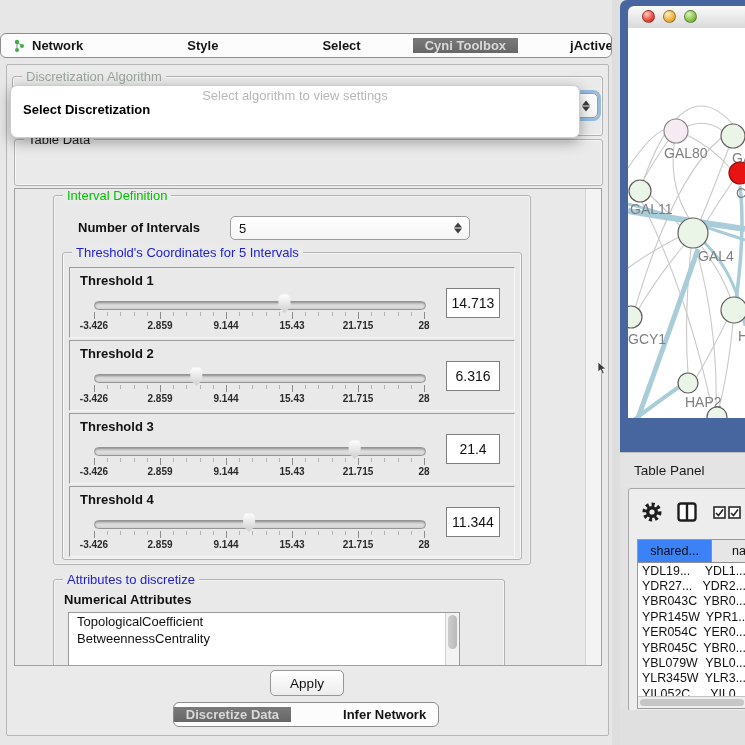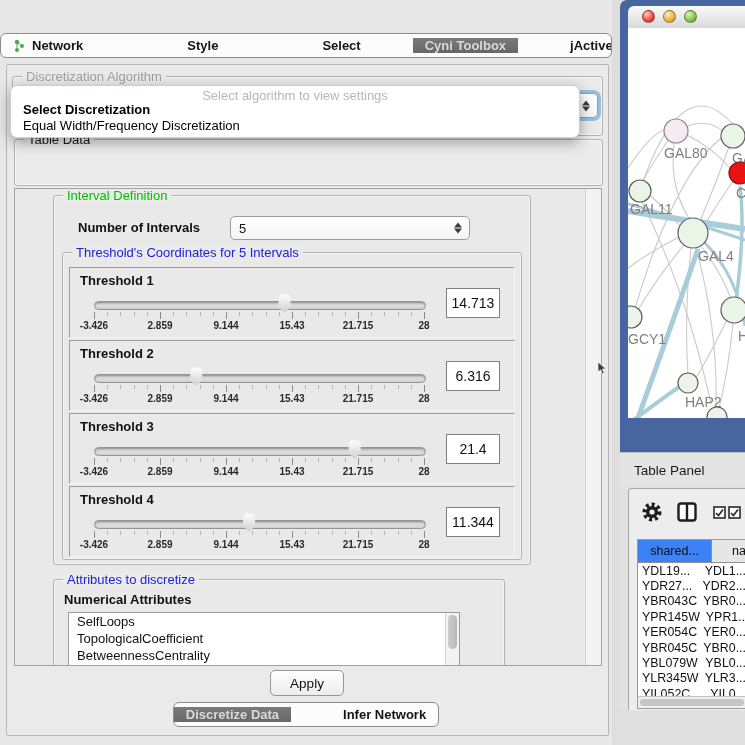--- a/index.html
+++ b/index.html
@@ -127,21 +127,20 @@
     <div id="algo-combo" class="combo" style="left:20px;top:93px;width:578px;height:25px;">
       <span class="stepper">
           <i class="up"></i>
           <i class="dn"></i>
         </span>
     </div>
 
     <div id="algo-popup">
       <div id="popup-hint">Select algorithm to view settings</div>
       <div class="popup-item" style="top:16px;font-weight:bold;">Select Discretization</div>
-      <div class="popup-item" style="top:32px;">Equal Width/Frequency Discretization</div>
     </div>
 
     <div class="group" style="left:14px;top:139px;width:587px;height:45px;">
       <span class="gtitle" style="color:#1a1a1a;">Table Data</span>
     </div>
 
     <div id="scrollpane">
 
       <div class="group" style="left:38px;top:6px;width:476px;height:368px;">
         <span class="gtitle green">Interval Definition</span>
@@ -310,21 +309,20 @@
           </div>
       </div>
 
       <div class="group" style="left:38px;top:390px;width:450px;height:92px;">
         <span class="gtitle blue">Attributes to discretize</span>
         <span id="attr-subtitle">Numerical Attributes</span>
         <div id="attr-list">
           <div class="vsb" style="right:0;top:0;bottom:0;width:13px;">
             <div class="thumb" style="top:2px;height:34px;width:9px;"></div>
           </div>
-        <div class="attr-item">SelfLoops</div>
             <div class="attr-item">TopologicalCoefficient</div>
             <div class="attr-item">BetweennessCentrality</div>
           </div>
       </div>
 
       <div class="vsb" style="right:0;top:0;bottom:0;width:15px;">
         <div class="thumb" style="top:20px;height:426px;"></div>
       </div>
     </div>
 

